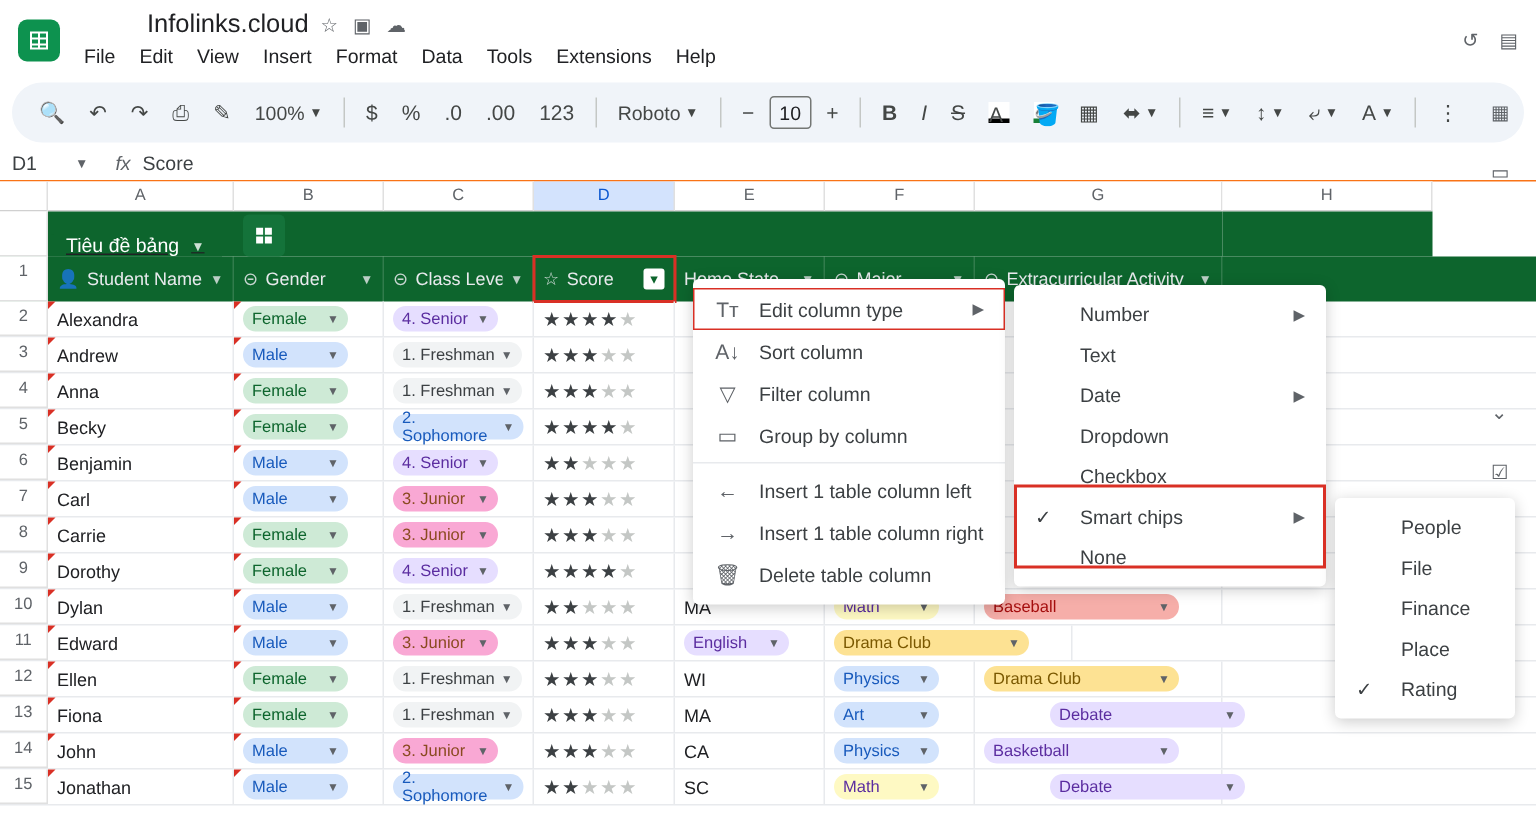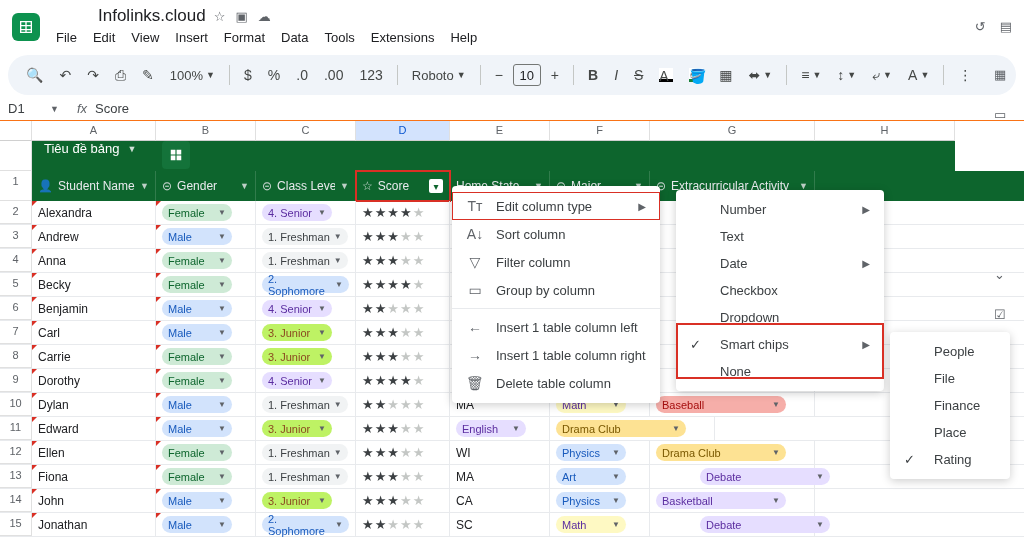--- a/index.html
+++ b/index.html
@@ -35,21 +35,21 @@
   .sheet { position: relative; }
   .col-headers { display: flex; height: 20px; }
   .corner { width: 32px; border-right: 1px solid #e0e0e0; border-bottom: 1px solid #d0d0d0; background: #fff; }
   .ch { border-right: 1px solid #e0e0e0; border-bottom: 1px solid #d0d0d0; text-align: center; font-size: 11px; color: #5f6368; padding-top: 3px; background: #fff; }
   .ch.sel { background: #d3e3fd; color: #0b57d0; }
   .cA { width: 124px; } .cB { width: 100px; } .cC { width: 100px; } .cD { width: 94px; } .cE { width: 100px; } .cF { width: 100px; } .cG { width: 165px; } .cH { width: 140px; }
   
   .table-title-row { display: flex; height: 30px; }
   .rh { width: 32px; border-right: 1px solid #e0e0e0; border-bottom: 1px solid #e0e0e0; background: #fff; font-size: 11px; color: #5f6368; text-align: center; padding-top: 4px; }
   .title-pill { background: #0d652d; color: #fff; display: flex; align-items: center; padding: 0 12px; border-radius: 4px 0 0 0; gap: 8px; font-size: 13px; margin-left: 0; }
-  .title-bar { background: #0d652d; flex: 0 0 auto; display:flex; align-items:flex-start; }
+  .title-bar { background: #0d652d; flex: 0 0 auto; display:flex; align-items:flex-end;text-decoration:underline; }
   .grid-icon { width:28px; height:28px; background:#14733a; display:flex; align-items:center; justify-content:center; border-radius:4px; margin-left:6px; }
   
   .header-row { display: flex; height: 30px; background: #0d652d; color: #e8eaed; }
   .header-row .rh { background: #fff; color: #5f6368; }
   .hcell { border-right: 1px solid rgba(255,255,255,0.15); display: flex; align-items: center; padding: 0 6px; gap: 5px; font-size: 12px; position: relative; }
   .hcell.score { outline: 2px solid #d93025; outline-offset: -1px; }
   .hcell .hicon { opacity: 0.85; font-size: 12px; }
   .hcell .hname { flex: 1; white-space: nowrap; overflow: hidden; }
   .hcaret { font-size: 9px; opacity: 0.8; }
   .score-check { width:14px; height:14px; background:#fff; border-radius:2px; display:flex; align-items:center; justify-content:center; color:#0d652d; font-size:10px; margin-left:4px; }
@@ -58,42 +58,42 @@
   .cell { border-right: 1px solid #e8eaed; padding: 3px 6px; font-size: 12px; color: #202124; display: flex; align-items: center; position: relative; }
   .redcorner::before { content:''; position:absolute; top:0; left:0; border-top:5px solid #d93025; border-right:5px solid transparent; }
   
   .chip { display: inline-flex; align-items: center; padding: 0 6px; height: 17px; border-radius: 9px; font-size: 11px; gap:4px; min-width: 70px; }
   .chip .chcaret { margin-left: auto; font-size: 8px; color: #5f6368; }
   .chip-female { background: #ceead6; color: #0d652d; }
   .chip-male { background: #d2e3fc; color: #185abc; }
   .chip-senior { background: #e6deff; color: #5b2da0; }
   .chip-freshman { background: #f1f3f4; color: #3c4043; }
   .chip-sophomore { background: #d2e3fc; color: #185abc; }
-  .chip-junior { background: #bef264; color: #8a4a20; }
+  .chip-junior { background: #f9a8d4; color: #8a4a20; }
   .chip-math { background: #fef9c3; color: #5b2da0; }
   .chip-english { background: #e6deff; color: #5b2da0; }
   .chip-physics { background: #d2e3fc; color: #185abc; }
   .chip-art { background: #d2e3fc; color: #185abc; }
   .chip-baseball { background: #f6aea9; color: #a50e0e; }
   .chip-drama { background: #fde293; color: #7a5800; }
   .chip-debate { background: #e6deff; color: #5b2da0; margin-left: 44px; }
   .chip-basketball { background: #e6deff; color: #5b2da0; }
   
   .stars { color: #3c4043; letter-spacing: 1px; font-size: 13px; }
   .stars .dim { color: #c4c7c5; }
   
   .context-menu { position: absolute; background: #fff; border-radius: 4px; box-shadow: 0 2px 10px rgba(0,0,0,0.2); padding: 6px 0; z-index: 10; font-size: 13px; color: #3c4043; }
   .cm-item { display: flex; align-items: center; padding: 6px 14px; gap: 12px; cursor: pointer; white-space: nowrap; }
   .cm-item.hl { outline: 1px solid #d93025; outline-offset: -1px; }
   .cm-icon { width: 18px; text-align: center; color: #5f6368; font-size: 14px; }
   .cm-sep { height: 1px; background: #e8eaed; margin: 4px 0; }
   .cm-arrow { margin-left: auto; font-size: 10px; color: #5f6368; }
   .cm-check { width:18px; color:#3c4043; }
   
-  .menu1 { top: 186px; left: 452px; width: 208px; }
+  .menu1 { top: 186px; left: 462px; width: 208px; }
   .menu2 { top: 190px; left: 676px; width: 208px; }
   .menu3 { top: 332px; left: 890px; width: 120px; }
   .redbox2 { position:absolute; border:2px solid #d93025; top:323px; left:676px; width:208px; height:56px; z-index:11; pointer-events:none; }
   
   .sidepanel { position: absolute; right: 0; top: 55px; width: 40px; display: flex; flex-direction: column; gap: 20px; align-items: center; padding-top: 12px; color: #5f6368; }
   .sidepanel .sp { width:20px; height:20px; cursor:pointer; }
 </style>
 </head>
 <body>
 
@@ -557,25 +557,25 @@
       <span class="cm-check"></span>
       <span>Text</span>
     </div>
   <div class="cm-item">
       <span class="cm-check"></span>
       <span>Date</span>
       <span class="cm-arrow">▶</span>
     </div>
   <div class="cm-item">
       <span class="cm-check"></span>
+      <span>Dropdown</span>
+    </div>
+  <div class="cm-item">
+      <span class="cm-check"></span>
       <span>Checkbox</span>
-    </div>
-  <div class="cm-item">
-      <span class="cm-check"></span>
-      <span>Dropdown</span>
     </div>
   <div class="cm-item">
       <span class="cm-check">✓</span>
       <span>Smart chips</span>
       <span class="cm-arrow">▶</span>
     </div>
   <div class="cm-item">
       <span class="cm-check"></span>
       <span>None</span>
     </div>

